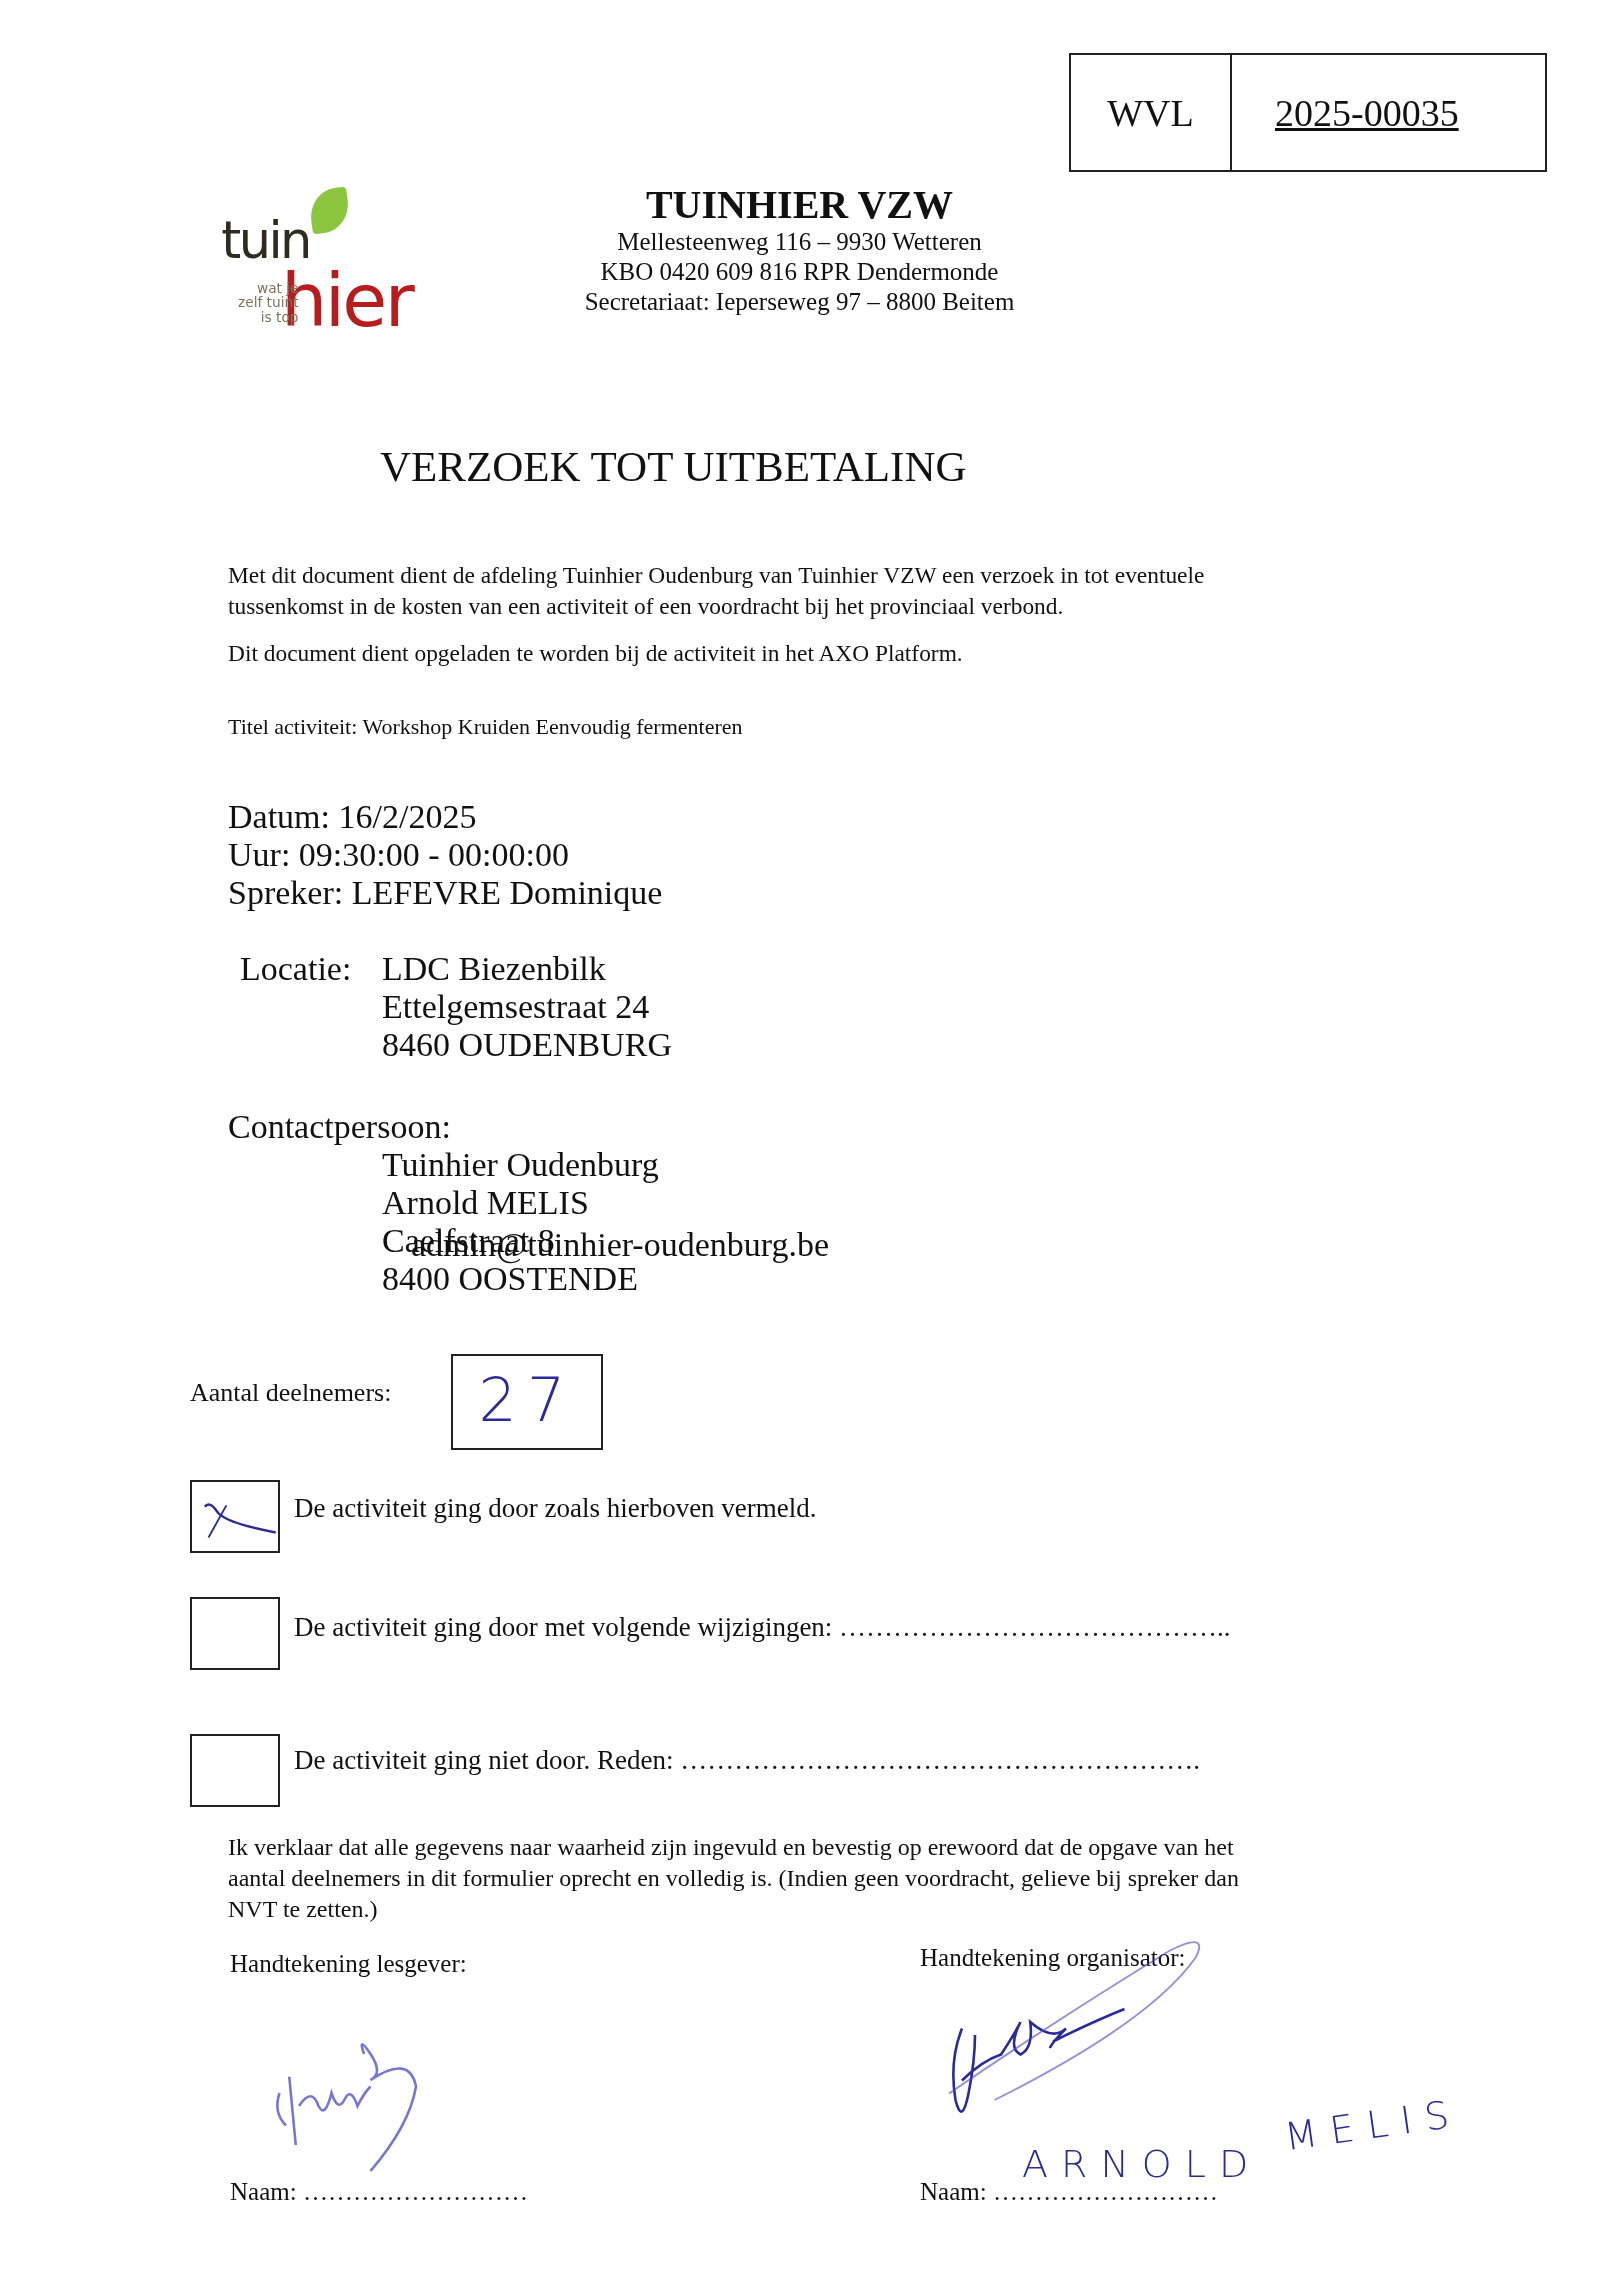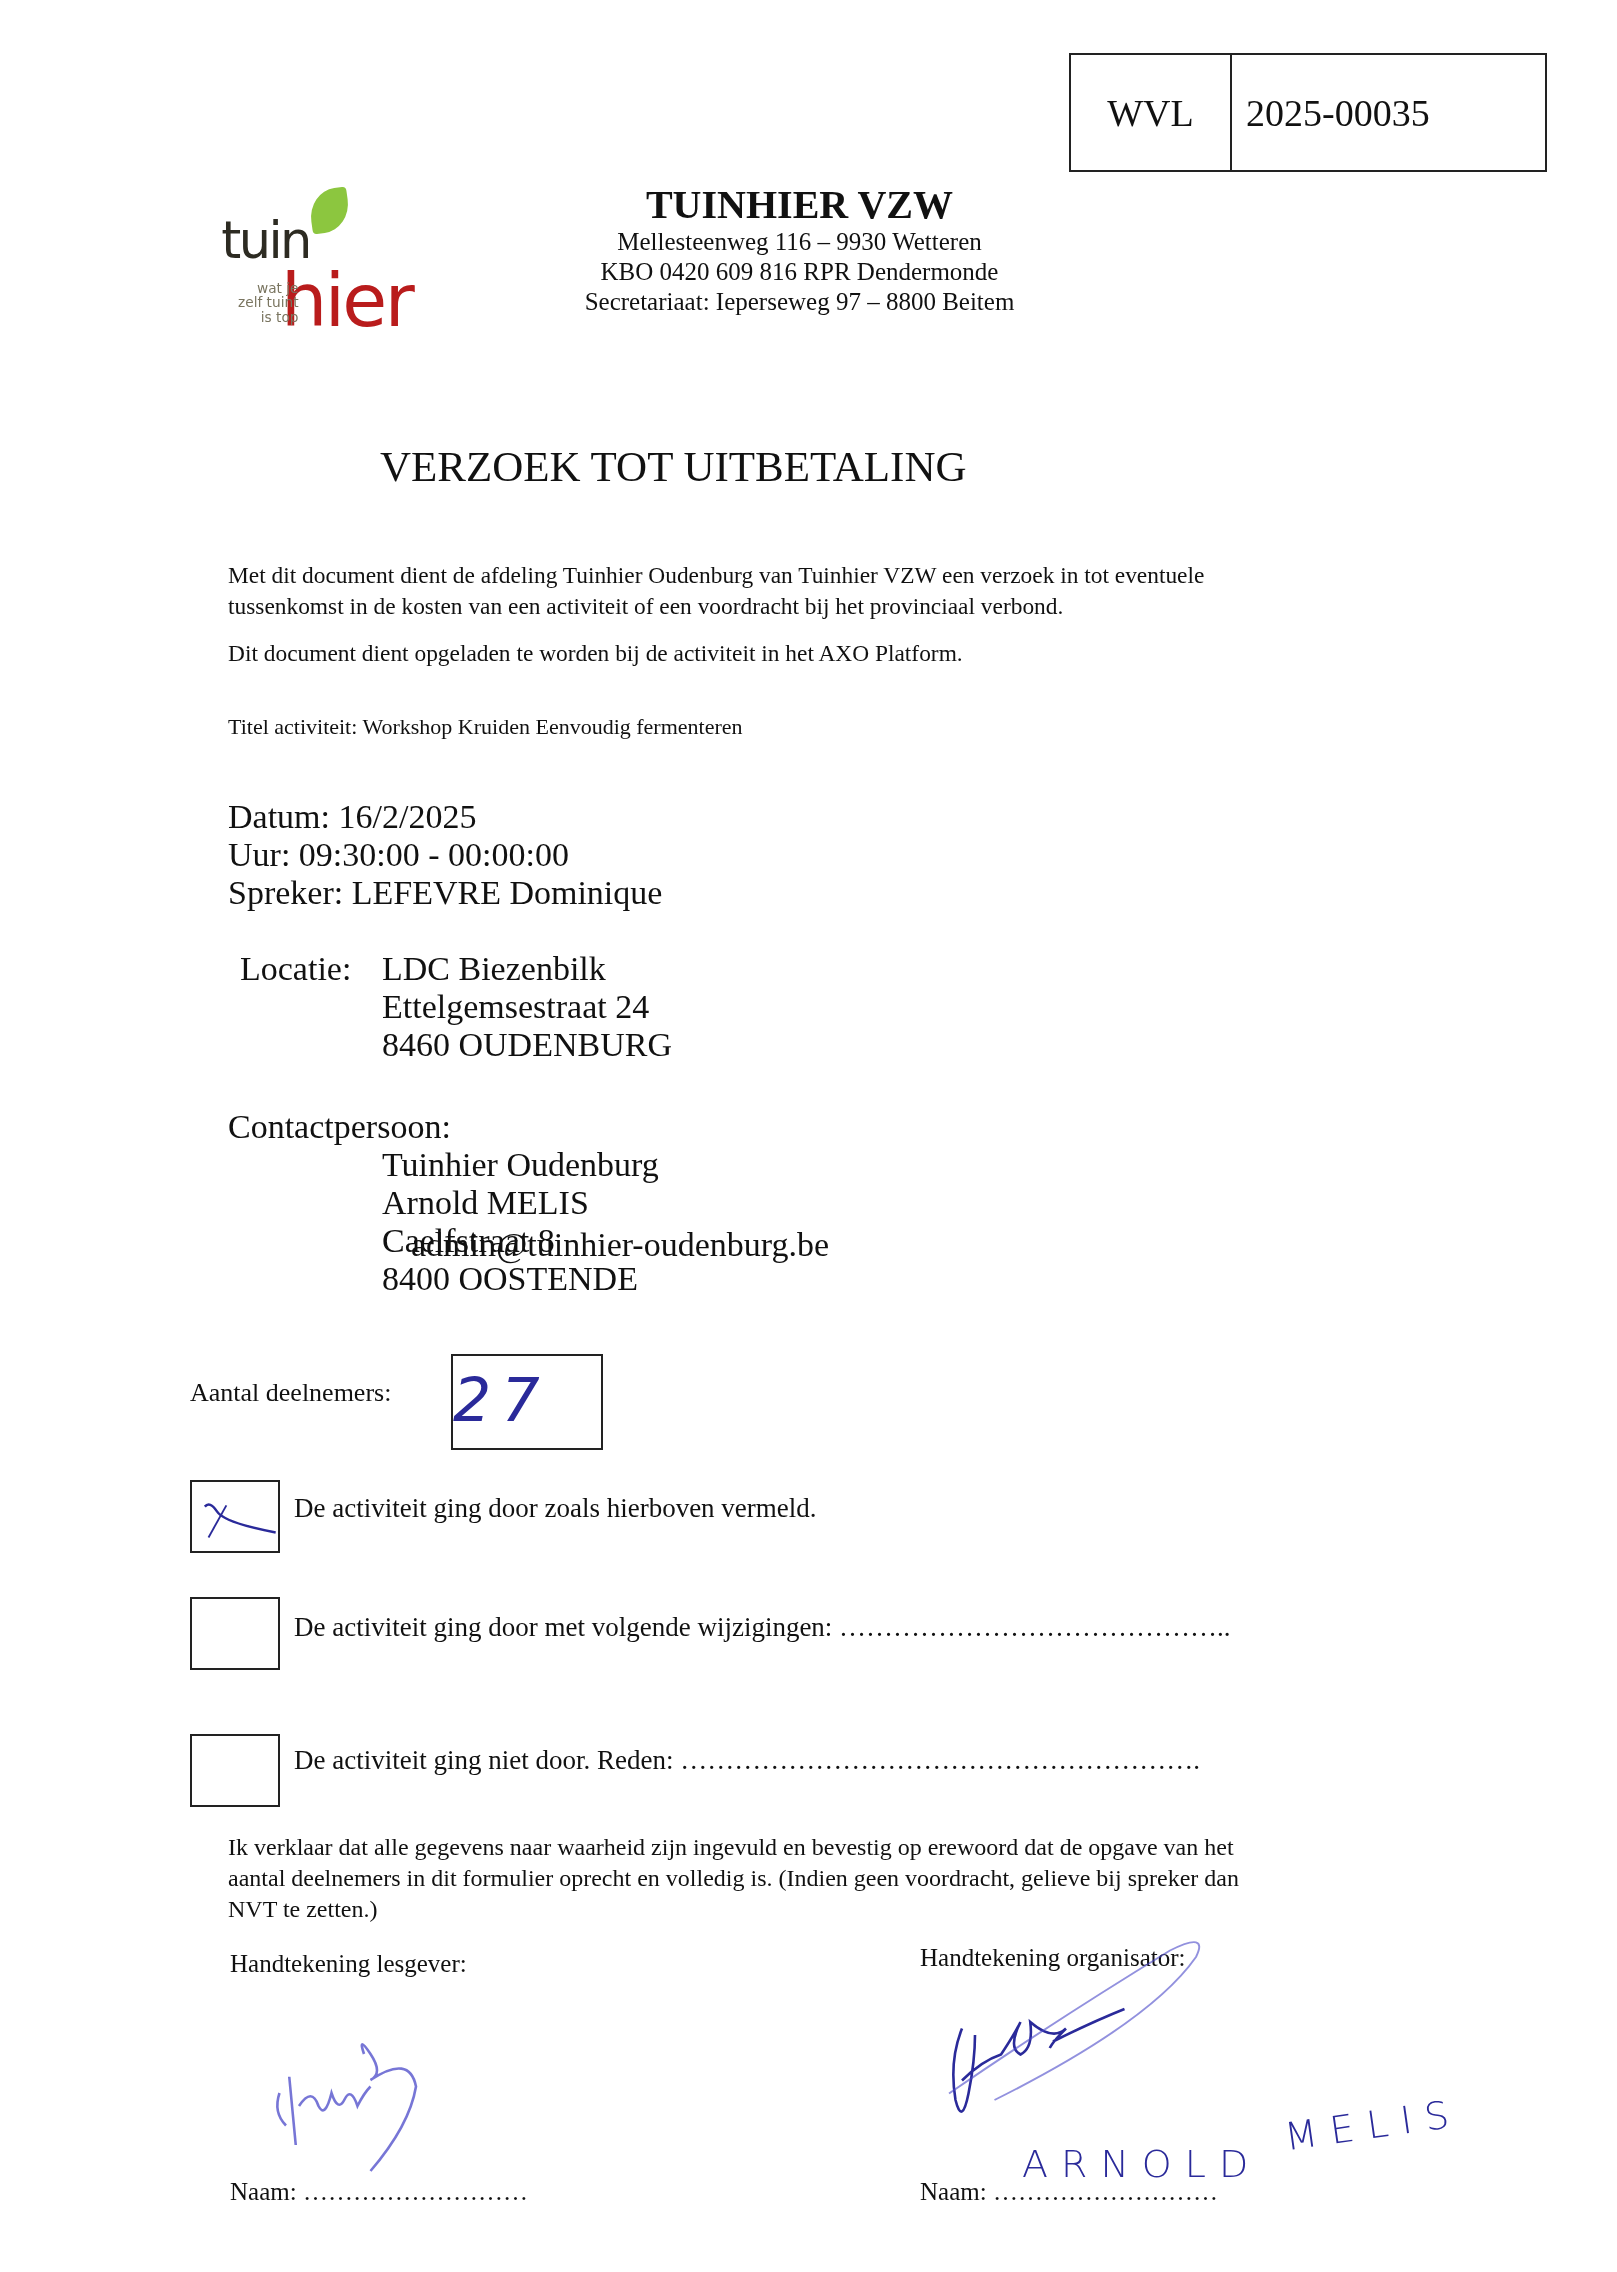--- a/index.html
+++ b/index.html
@@ -8,21 +8,21 @@
     font-family: "Liberation Serif", "DejaVu Serif", serif; color: #111;
   }
   .abs { position: absolute; }
   
   .ref-box {
     left: 1069px; top: 53px; width: 478px; height: 119px;
     border: 2px solid #222; display: flex; box-sizing: border-box;
   }
   .ref-cell { display: flex; align-items: center; justify-content: center; font-size: 38px; }
   .ref-cell.left { width: 159px; border-right: 2px solid #222; }
-  .ref-cell.right { flex: 1; justify-content: flex-start; padding-left: 14px; }
+  .ref-cell.right { flex: 1; justify-content: flex-start; padding-left: 43px; text-decoration: underline; }
 
   
   .logo { left: 220px; top: 189px; width: 208px; height: 156px; }
   .logo .t1 { position: absolute; left: 1.3px; top: 26px; font-family: "DejaVu Sans", sans-serif; font-size: 51px; color: #2d2b22; letter-spacing: -2.6px; line-height: 1; }
   .logo .t2 { position: absolute; left: 61px; top: 75px; font-family: "DejaVu Sans", sans-serif; font-size: 73px; color: #b91c1c; letter-spacing: -2.6px; line-height: 1; }
   .logo .leaf { position: absolute; left: 90px; top: 0px; width: 39px; height: 43px; background: #8cc63f; border-radius: 70% 10% 70% 10%; transform: rotate(-8deg); }
   .logo .tag { position: absolute; left: 6.5px; top: 92px; width: 72px; text-align: right; font-family: "DejaVu Sans", sans-serif; font-size: 13.7px; line-height: 14.3px; color: #7a7560; }
 
   
   .org { left: 520px; top: 183px; width: 559px; text-align: center; }
@@ -33,21 +33,21 @@
 
   .para { left: 228px; font-size: 23.4px; line-height: 31px; width: 1183px; }
   .activity-title { left: 228px; top: 714px; font-size: 22px; }
 
   .line36 { font-size: 34px; position: absolute; }
   .detail-label { left: 228px; }
   .detail-value { left: 382px; }
 
   .count-label { left: 190px; top: 1378px; font-size: 26px; }
   .count-box { left: 451px; top: 1354px; width: 152px; height: 96px; border: 2px solid #222; box-sizing: border-box; }
-  .count-val { position: absolute; left: 0; right: 0; top: 9px; font-family: "DejaVu Sans", sans-serif; font-size: 60px; color: #2a2a9a; font-weight: 300; letter-spacing: 10.4px; font-style: italic; }
+  .count-val { position: absolute; left: 0; right: 0; top: 9px; text-align: center; font-family: "DejaVu Sans", sans-serif; font-size: 60px; color: #2a2a9a; font-weight: 300; letter-spacing: 10.4px; }
 
   .cb { width: 90px; height: 73px; border: 2.6px solid #222; box-sizing: border-box; position: absolute; background: #fff; cursor: pointer; }
   .cb-text { position: absolute; font-size: 27px; }
   .cb-mark { position: absolute; left: 0; top: 0; width: 100%; height: 100%; }
 
   .sig-label { font-size: 25px; position: absolute; }
   .sig-svg { position: absolute; }
   .hand-name { position: absolute; font-family: "DejaVu Sans", sans-serif; color: #2a2a9a; font-size: 38px; letter-spacing: 13px; font-weight: 300; }
 </style>
 </head>

